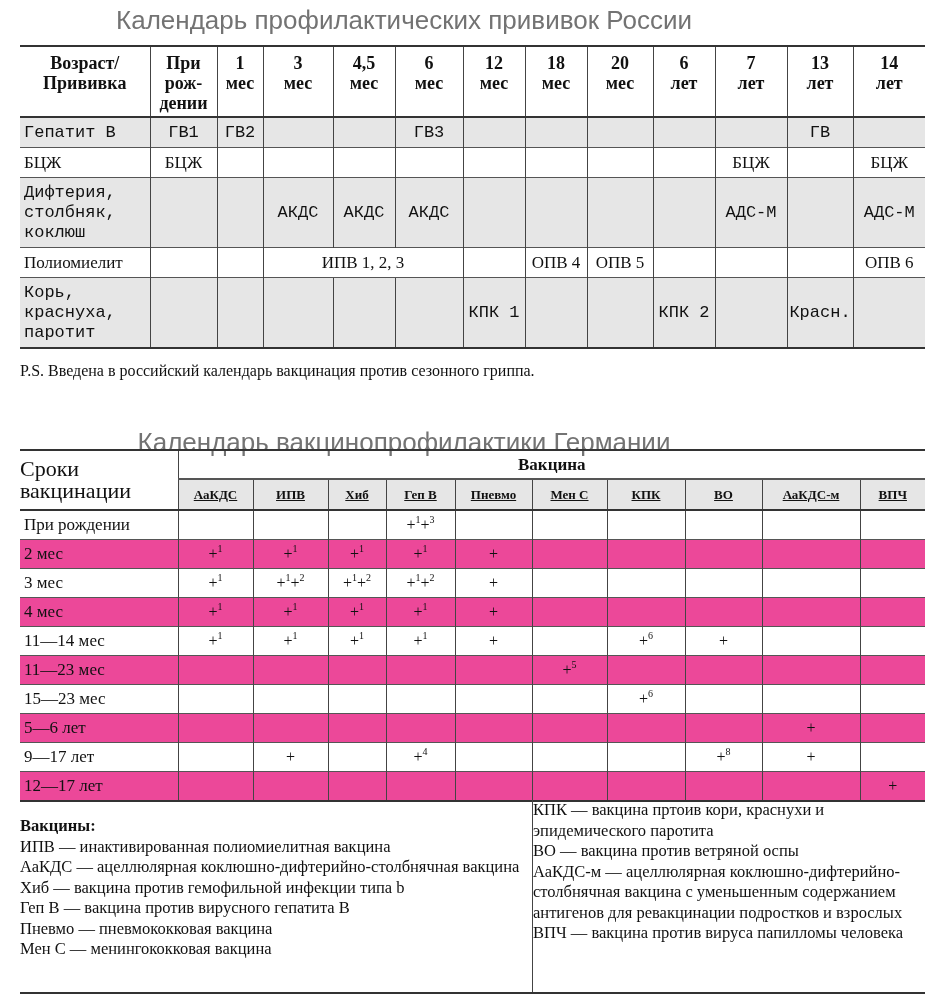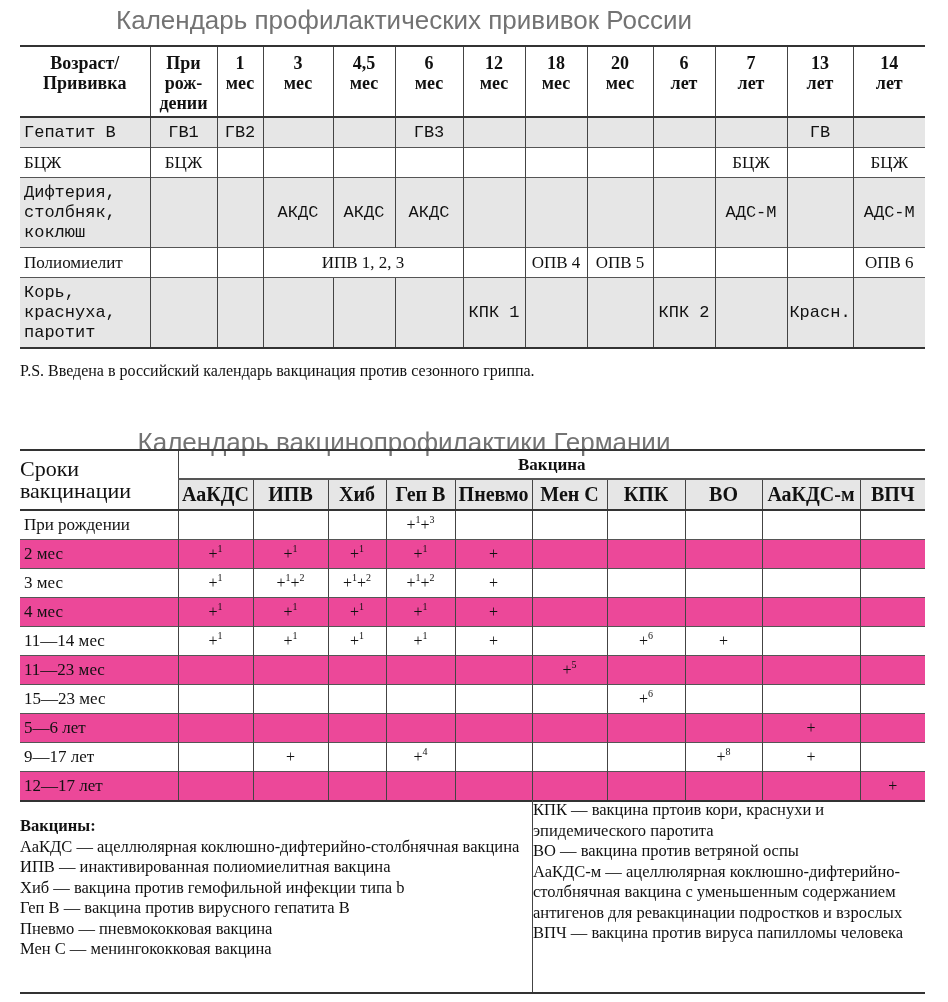--- a/index.html
+++ b/index.html
@@ -21,21 +21,21 @@
   #ru tr.h1 td { height:29px; }
   #ru tr.h3 td { height:69px; }
 
   .ps { position:absolute; left:20px; top:362px; font-family:"Liberation Serif", serif; font-size:16px; }
 
   
   #de { left:20px; top:449px; width:905px; border-top:2px solid #333; }
   #de .h-top td { height:27px; }
   #de .h-top td.vk { text-align:center; font-weight:bold; font-size:17px; border-left:1px solid #444; vertical-align:middle; }
   #de td.sr { font-weight:normal; font-size:22px; text-align:left; line-height:22px; border-bottom:2px solid #333; vertical-align:middle; }
-  #de .h-cols td { height:29px; background:#e6e6e6; font-weight:bold; font-size:20px; text-align:center; border-top:2px solid #555; border-bottom:2px solid #333; border-left:1px solid #444; }
+  #de .h-cols td { height:29px; background:#e6e6e6; font-weight:bold; font-size:13px; text-align:center; border-top:2px solid #555; border-bottom:2px solid #333; border-left:1px solid #444;text-decoration:underline; }
   #de .row td { height:28px; border-top:1px solid #555; font-size:16px; text-align:center; vertical-align:middle; border-left:1px solid #444; }
   #de .row td.rl { text-align:left; padding-left:4px; font-size:17px; border-left:none; }
   #de .row.g td { background:#ec4899; }
   #de .row.last td { border-bottom:2px solid #333;margin-left:16px; }
   sup { font-size:10px; vertical-align:top; position:relative; top:-2px; }
 
   .legend { position:absolute; top:800px; left:20px; width:905px; height:192px; border-bottom:2px solid #333; font-family:"Liberation Serif", serif; font-size:16.5px; line-height:20.5px; }
   .legend .col { position:absolute; top:16px; }
   .legend .c1 { left:0; width:505px; }
   .legend .c2 { left:512px; width:390px; border-left:1px solid #444; padding-left:0; top:0; height:192px; box-sizing:border-box; }
@@ -321,22 +321,22 @@
         <td></td>
         <td></td>
         <td>+</td>
       </tr>
     </tbody>
 </table>
 
 <div class="legend">
   <div class="col c1">
     <span class="item head">Вакцины:</span>
+    <span class="item">ИПВ — инактивированная полиомиелитная вакцина</span>
     <span class="item">АаКДС — ацеллюлярная коклюшно-дифтерийно-столбнячная вакцина</span>
-    <span class="item">ИПВ — инактивированная полиомиелитная вакцина</span>
     <span class="item">Хиб — вакцина против гемофильной инфекции типа b</span>
     <span class="item">Геп В — вакцина против вирусного гепатита В</span>
     <span class="item">Пневмо — пневмококковая вакцина</span>
     <span class="item">Мен С — менингококковая вакцина</span>
   </div>
   <div class="col c2">
     <span class="item">КПК — вакцина пртоив кори, краснухи и эпидемического паротита</span>
     <span class="item">ВО — вакцина против ветряной оспы</span>
     <span class="item">АаКДС-м — ацеллюлярная коклюшно-дифтерийно-столбнячная вакцина с уменьшенным содержанием антигенов для ревакцинации подростков и взрослых</span>
     <span class="item">ВПЧ — вакцина против вируса папилломы человека</span>

